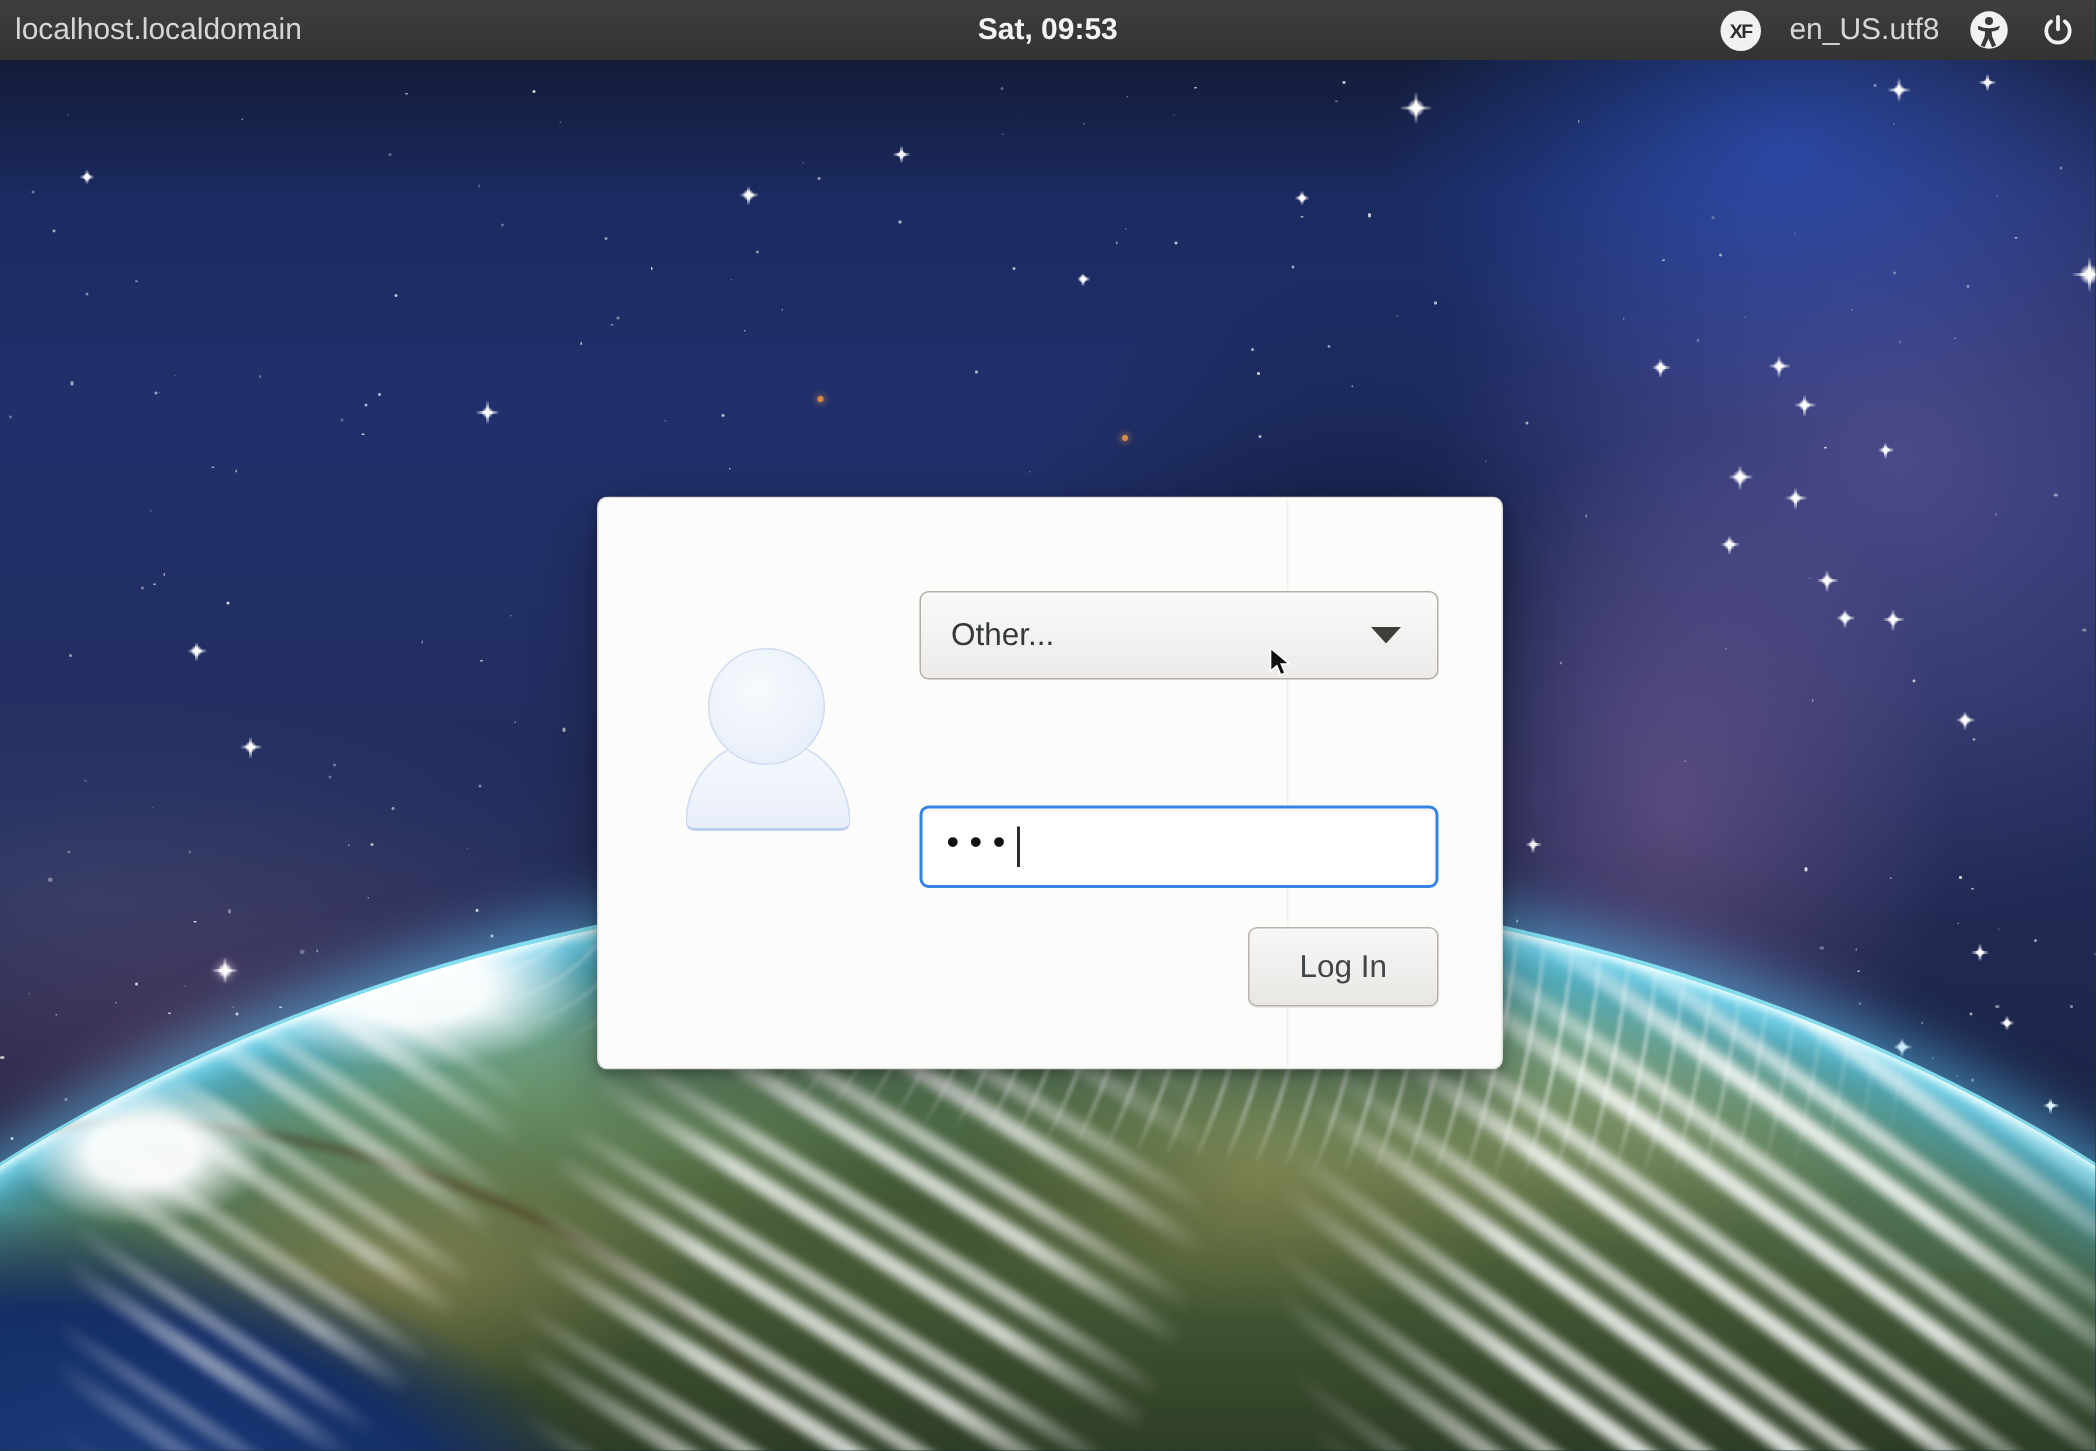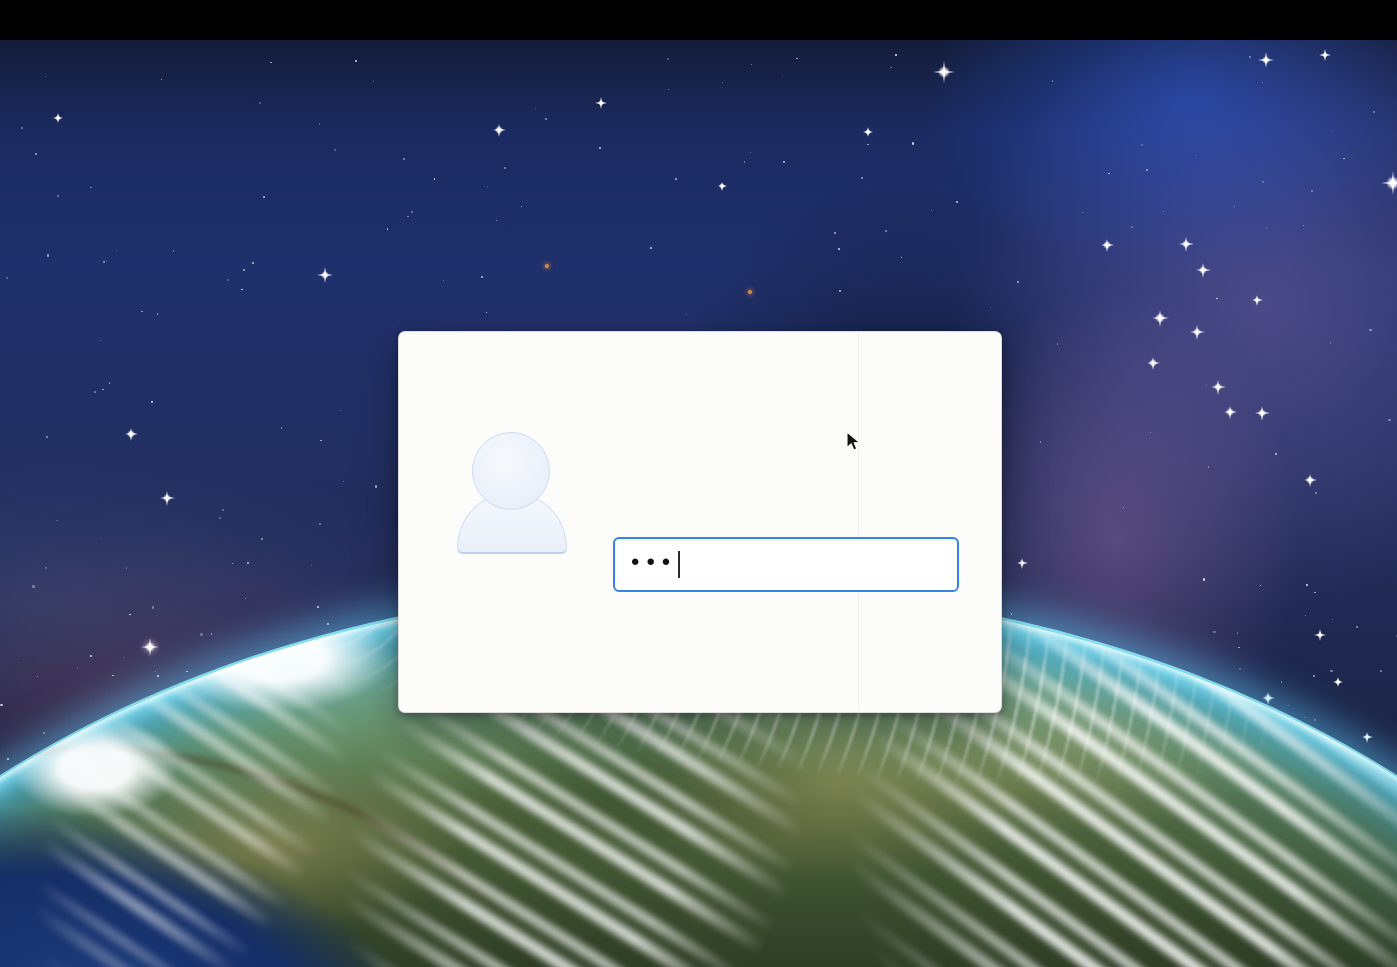--- a/index.html
+++ b/index.html
@@ -519,30 +519,58 @@
     </div>
 
     <div id="dialog">
       <div class="dlg-vline"></div>
 
       <div class="avatar">
         <div class="body"></div>
         <div class="head"></div>
       </div>
 
+      <div class="gtk-combo">
+        <span>Other...</span>
+        <span class="combo-arrow"></span>
+      </div>
 
 
       <div id="password" class="gtk-entry">
         <span class="pw-dots">•••</span>
         <span class="caret"></span>
       </div>
 
+      <div class="gtk-button">
+        <span>Log In</span>
+      </div>
     </div>
 
     <div id="cursor">
       <svg width="18" height="22" viewBox="0 0 18 22">
         <path d="M1 1 L1 16.5 L5.2 12.9 L7.8 19 L10.8 17.7 L8.2 11.7 L13.6 11.5 Z" fill="#111" stroke="#fff" stroke-width="1.1"></path>
       </svg>
     </div>
   </div>
 
+  <div id="topbar">
+    <span class="host">localhost.localdomain</span>
+    <span class="clock">Sat, 09:53</span>
+    <div class="tb-right">
+      <div class="kbd-badge">XF</div>
+      <span class="locale">en_US.utf8</span>
+      <span class="tb-icon">
+        <svg width="28" height="28" viewBox="0 0 28 28">
+          <circle cx="14" cy="14" r="12.5" fill="#f2f2f2"></circle>
+          <circle cx="14" cy="8" r="2.7" fill="#3a3a3a"></circle>
+          <path d="M6.6 11.2 q7.4 3.4 14.8 0 l-1 2.4 q-2.6 1.2 -4.6 1.4 l0.3 3.4 2.6 6 -2.6 1.1 -2.5 -5.9 -2.5 5.9 -2.6 -1.1 2.6 -6 0.3 -3.4 q-2 -0.2 -4.6 -1.4 z" fill="#3a3a3a"></path>
+        </svg>
+      </span>
+      <span class="tb-icon">
+        <svg width="26" height="26" viewBox="0 0 28 28">
+          <path d="M14 4.5 v9" stroke="#f2f2f2" stroke-width="2.7" stroke-linecap="round" fill="none"></path>
+          <path d="M9.1 7.8 a8.4 8.4 0 1 0 9.8 0" stroke="#f2f2f2" stroke-width="2.7" stroke-linecap="round" fill="none"></path>
+        </svg>
+      </span>
+    </div>
+  </div>
 
 </div>
 
 </body></html>

